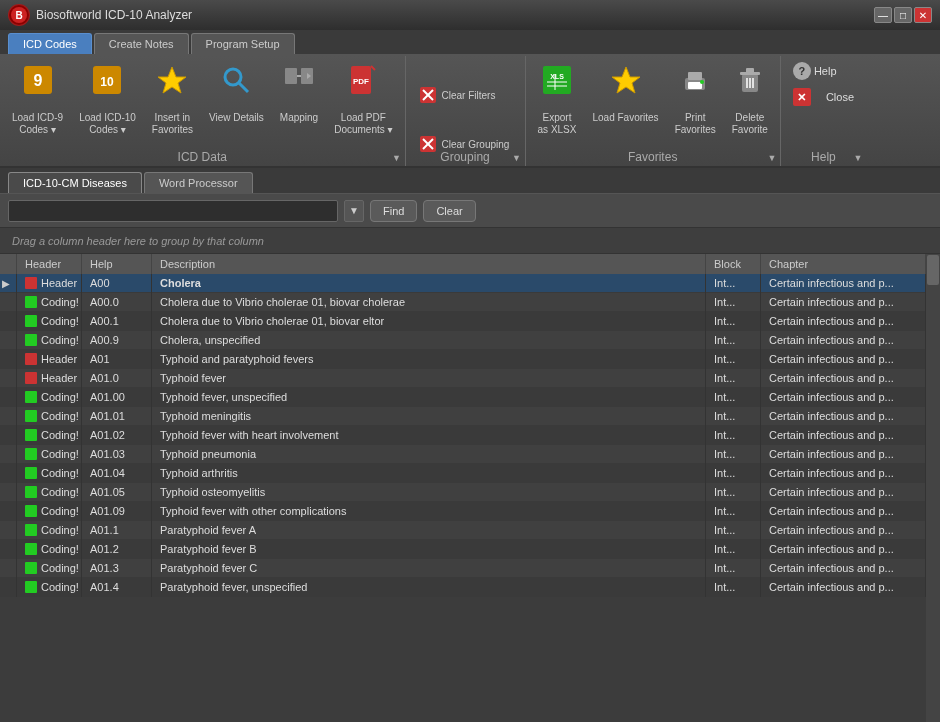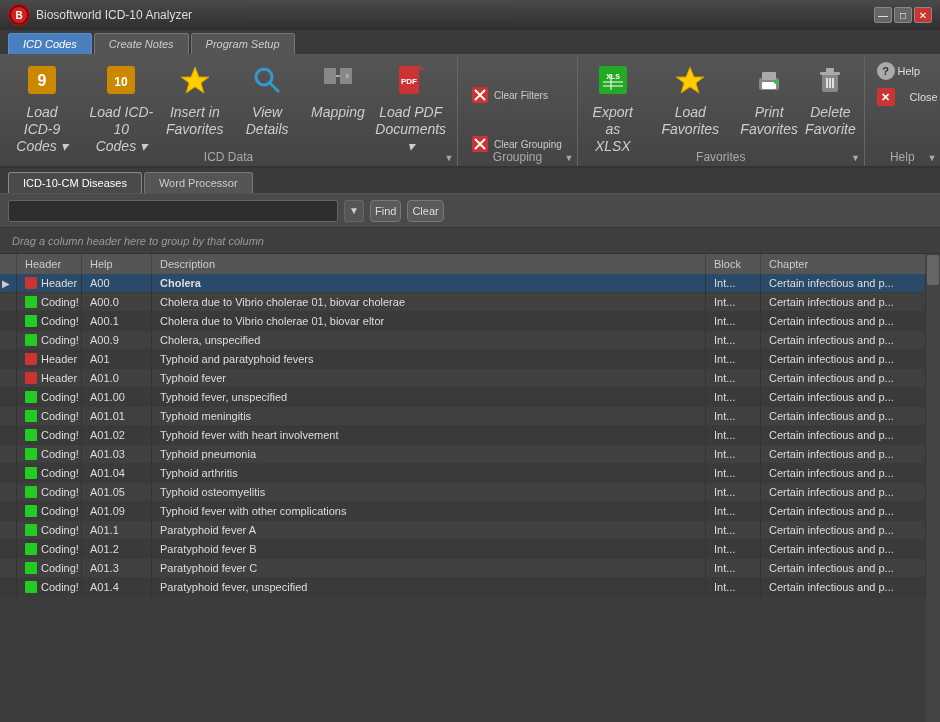--- a/index.html
+++ b/index.html
@@ -8,48 +8,48 @@
     
     #title-bar { background: linear-gradient(to bottom, #4a4a4a, #2e2e2e); height: 30px; display: flex; align-items: center; justify-content: space-between; padding: 0 8px; }
     #title-bar .title-left { display: flex; align-items: center; gap: 6px; }
     #title-logo { width: 22px; height: 22px; background: radial-gradient(circle, #cc3333, #881111); border-radius: 50%; display: flex; align-items: center; justify-content: center; font-size: 9px; font-weight: bold; color: white; }
     #title-text { color: #ddd; font-size: 12px; }
     #title-controls { display: flex; gap: 2px; }
     .title-btn { width: 18px; height: 16px; background: #666; border: 1px solid #888; border-radius: 2px; display: flex; align-items: center; justify-content: center; cursor: pointer; font-size: 10px; color: #fff; }
     .title-btn.close-btn { background: #cc3333; }
 
     
-    #ribbon-tabs { background: #3a3a3a; height: 26px; display: flex; align-items: flex-end; padding-left: 8px; gap: 2px; border-bottom: 2px solid #555; font-style: italic; }
+    #ribbon-tabs { background: #3a3a3a; height: 26px; display: flex; align-items: flex-end; padding-left: 8px; gap: 2px; border-bottom: 2px solid #555; }
     .ribbon-tab { padding: 4px 14px; background: #555; border: 1px solid #777; border-bottom: none; border-radius: 3px 3px 0 0; cursor: pointer; font-size: 11px; color: #ccc; }
     .ribbon-tab.active { background: #4a7fbf; color: white; border-color: #5a8fcf; }
 
     
     #ribbon { background: linear-gradient(to bottom, #555, #444); height: 112px; display: flex; border-bottom: 2px solid #333; }
     .ribbon-group { display: flex; flex-direction: column; border-right: 1px solid #666; padding: 4px 6px 2px 6px; position: relative; }
     .ribbon-group-label { position: absolute; bottom: 2px; left: 0; right: 0; text-align: center; font-size: 12px; color: #aaa; }
     .ribbon-group-items { display: flex; align-items: flex-start; gap: 4px; flex: 1; }
     .ribbon-btn { display: flex; flex-direction: column; align-items: center; cursor: pointer; padding: 4px 6px; border-radius: 3px; min-width: 44px; }
     .ribbon-icon { width: 32px; height: 32px; display: flex; align-items: center; justify-content: center; font-size: 22px; }
-    .ribbon-btn-label { font-size: 14px; color: #ccc; text-align: center; margin-top: 8px; line-height: 1.2; font-style: italic; }
+    .ribbon-btn-label { font-size: 10px; color: #ccc; text-align: center; margin-top: 16px; line-height: 1.2; }
     .ribbon-small-group { display: flex; flex-direction: column; gap: 2px; }
     .ribbon-small-btn { display: flex; align-items: center; gap: 4px; cursor: pointer; padding: 2px 6px; border-radius: 2px; min-width: 100px; margin-top: 23px; }
     .ribbon-small-icon { width: 20px; height: 20px; display: flex; align-items: center; justify-content: center; font-size: 14px; }
     .ribbon-small-label { font-size: 10px; color: #ccc; }
     .ribbon-expander { width: 12px; height: 12px; display: flex; align-items: center; justify-content: center; font-size: 9px; color: #aaa; cursor: pointer; position: absolute; bottom: 2px; right: 2px; }
 
     
     #content-tabs { background: #3a3a3a; height: 26px; display: flex; align-items: flex-end; padding-left: 8px; gap: 2px; border-bottom: 1px solid #555; }
     .content-tab { padding: 4px 14px; background: #555; border: 1px solid #777; border-bottom: none; border-radius: 3px 3px 0 0; cursor: pointer; font-size: 11px; color: #ccc; }
     .content-tab.active { background: #4a4a4a; color: white; border-color: #888; }
 
     
     #search-bar { background: #4a4a4a; padding: 6px 8px; display: flex; align-items: center; gap: 6px; height: 34px; border-bottom: 1px solid #333; }
     #search-input { width: 330px; height: 22px; background: #2e2e2e; border: 1px solid #666; border-radius: 2px; color: #e0e0e0; padding: 2px 6px; font-size: 11px; }
     #search-dropdown-btn { width: 20px; height: 22px; background: #555; border: 1px solid #666; border-radius: 2px; display: flex; align-items: center; justify-content: center; cursor: pointer; color: #ccc; font-size: 10px; }
-    .search-action-btn { padding: 2px 4px; background: #5a5a5a; border: 1px solid #777; border-radius: 4px; color: #ddd; cursor: pointer; font-size: 11px; height: 22px; }
+    .search-action-btn { padding: 2px 12px; background: #5a5a5a; border: 1px solid #777; border-radius: 4px; color: #ddd; cursor: pointer; font-size: 11px; height: 22px; }
 
     
     #group-area { background: #3e3e3e; height: 26px; display: flex; align-items: center; padding-left: 12px; border-bottom: 1px solid #333; }
     #group-area-text { color: #999; font-size: 11px; font-style: italic; }
     #data-table { width: 100%; border-collapse: collapse; table-layout: fixed; }
     #data-table thead tr { background: #555; }
     #data-table thead th { padding: 4px 8px; text-align: left; font-weight: normal; color: #ccc; border-right: 1px solid #444; font-size: 11px; cursor: pointer; white-space: nowrap; overflow: hidden; text-overflow: ellipsis; }
     #data-table tbody tr { border-bottom: 1px solid #3a3a3a; }
     #data-table tbody tr:nth-child(even) { background: #404040; }
     #data-table tbody tr:nth-child(odd) { background: #3a3a3a; }

